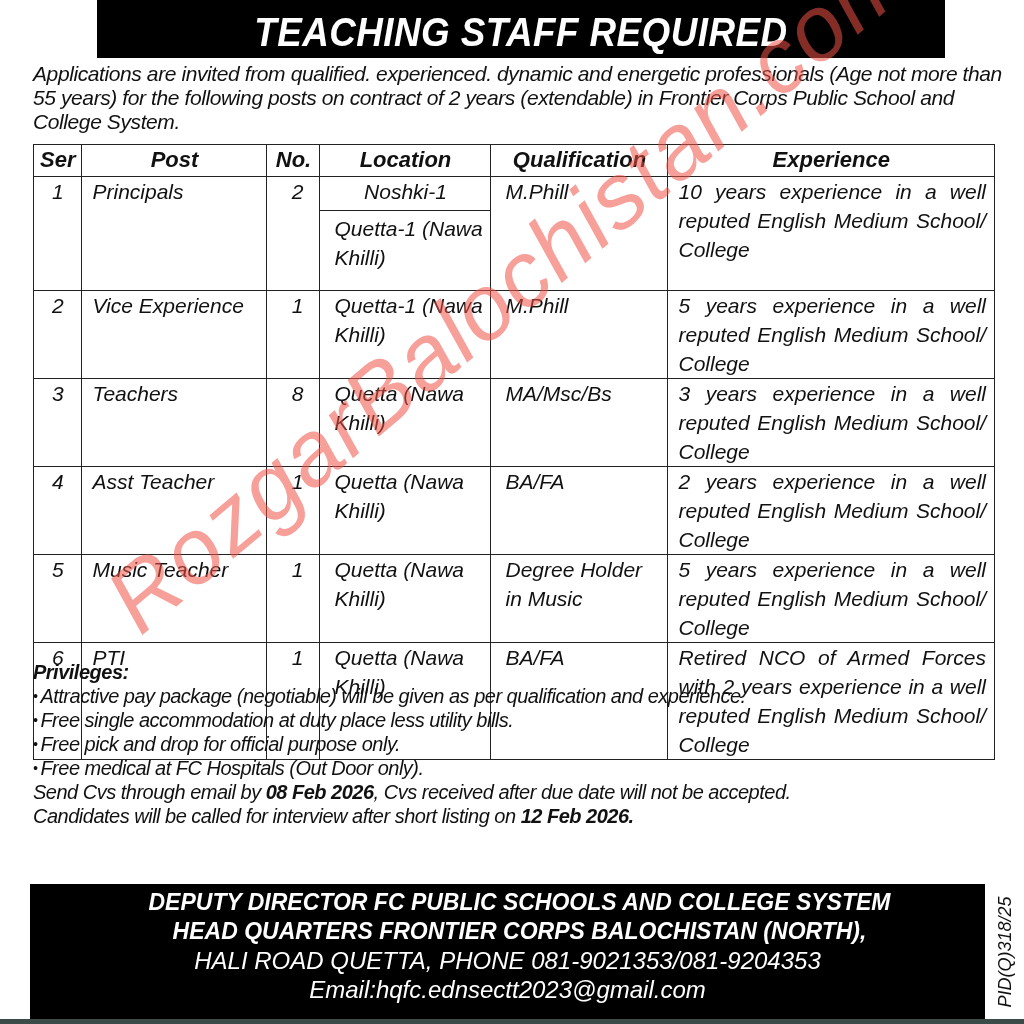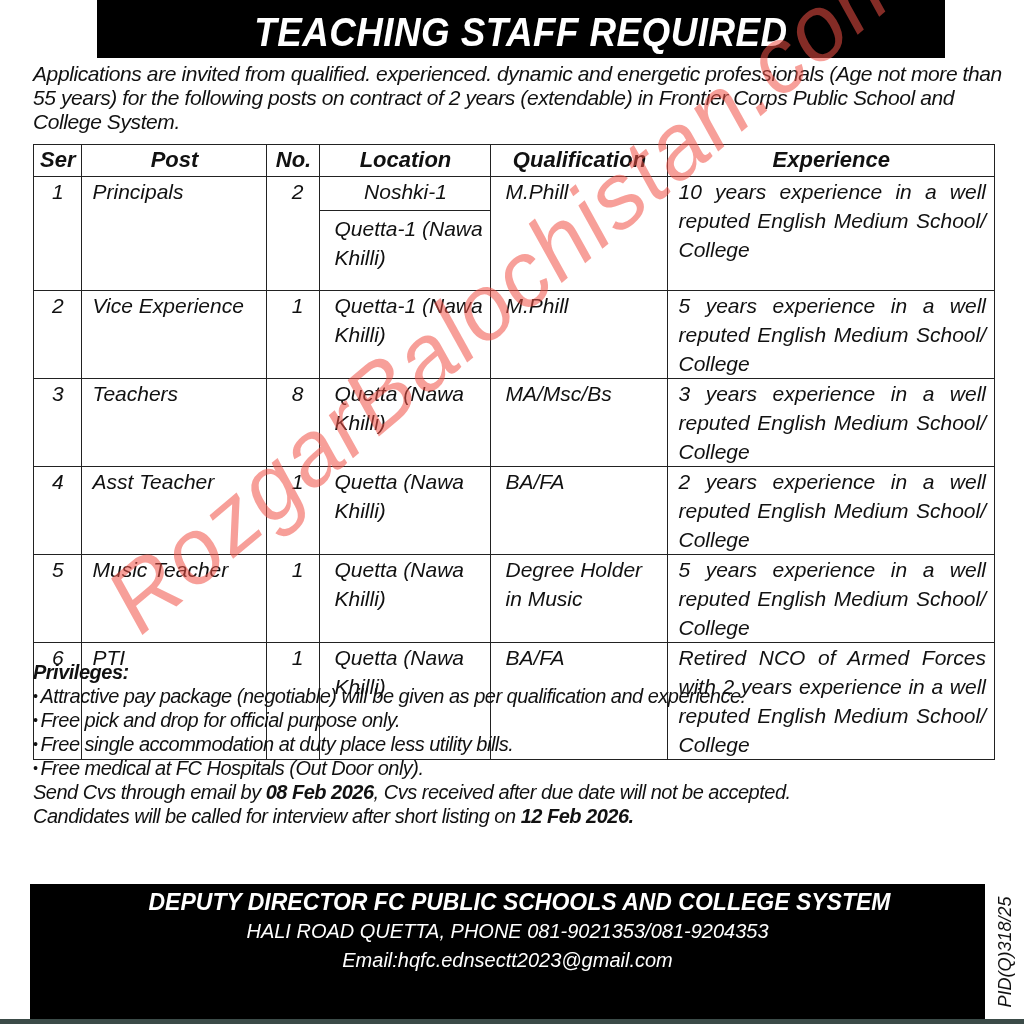--- a/index.html
+++ b/index.html
@@ -27,21 +27,21 @@
   .loc-split-top { text-align:center; border-bottom:1.5px solid #222; margin:0 -6px 0 -14px; padding-bottom:4px; }
   .loc-split-bottom { padding-top:3px; }
   .privileges { position:absolute; left:33px; top:660px; width:920px; font-size:20px; line-height:24px;
                 letter-spacing:-0.5px; }
   .priv-head { font-weight:bold; font-size:20px; }
   .priv-item::before { content:"\2022"; margin-right:3px; font-size:14px; vertical-align:2px; }
   .bold { font-weight:bold; }
   .footer { position:absolute; left:30px; top:884px; width:955px; height:135px; background:#000;
             color:#fff; text-align:center; }
   .footer .l1, .footer .l2 { font-weight:bold; font-size:23px; line-height:29px; letter-spacing:0;padding-left:24px; }
-  .footer .l3, .footer .l4 { font-size:20px; line-height:29px; }
+  .footer .l3, .footer .l4 { font-size:24px; line-height:29px; }
   .footer .l1 { margin-top:4px; }
   .pid { position:absolute; left:990px; top:884px; width:30px; height:135px; }
   .pid span { position:absolute; left:50%; top:50%; white-space:nowrap; font-size:18px;
               transform:translate(-50%,-50%) rotate(-90deg); color:#111; }
   .bottom-strip { position:absolute; left:0; top:1019px; width:1024px; height:5px; background:#3b4b48; }
   .watermark { position:absolute; left:120px; top:560px; font-size:92px; color:rgba(240,80,70,0.55);
                transform:rotate(-40deg); transform-origin:left center; white-space:nowrap;
                pointer-events:none; letter-spacing:2px; }
 </style>
 </head>
@@ -117,33 +117,34 @@
         <td class="c-loc">Quetta (Nawa Khilli)</td>
         <td class="c-qual">BA/FA</td>
         <td class="c-exp">Retired NCO of Armed Forces with 2 years experience in a well reputed English Medium School/ College</td>
       </tr>
     </tbody>
   </table>
 
   <div class="privileges">
     <div class="priv-head">Privileges:</div>
     <div class="priv-item">Attractive pay package (negotiable) will be given as per qualification and experience.</div>
+    <div class="priv-item">Free single accommodation at duty place less utility bills.</div>
     <div class="priv-item">Free pick and drop for official purpose only.</div>
-    <div class="priv-item">Free single accommodation at duty place less utility bills.</div>
     <div class="priv-item">Free medical at FC Hospitals (Out Door only).</div>
     <div>
       <span>Send Cvs through email by </span><span class="bold">08 Feb 2026</span><span>, Cvs received after due date will not be accepted.</span>
     </div>
     <div>
       <span>Candidates will be called for interview after short listing on </span><span class="bold">12 Feb 2026</span><span class="bold">.</span>
     </div>
   </div>
 
   <div class="footer">
     <div class="l1">DEPUTY DIRECTOR FC PUBLIC SCHOOLS AND COLLEGE SYSTEM</div>
+    <div class="l2">HEAD QUARTERS FRONTIER CORPS BALOCHISTAN (NORTH),</div>
     <div class="l3">HALI ROAD QUETTA, PHONE 081-9021353/081-9204353</div>
     <div class="l4">Email:hqfc.ednsectt2023@gmail.com</div>
   </div>
 
   <div class="pid">
     <span>PID(Q)318/25</span>
   </div>
 
   <div class="watermark">RozgarBalochistan.com</div>
 

